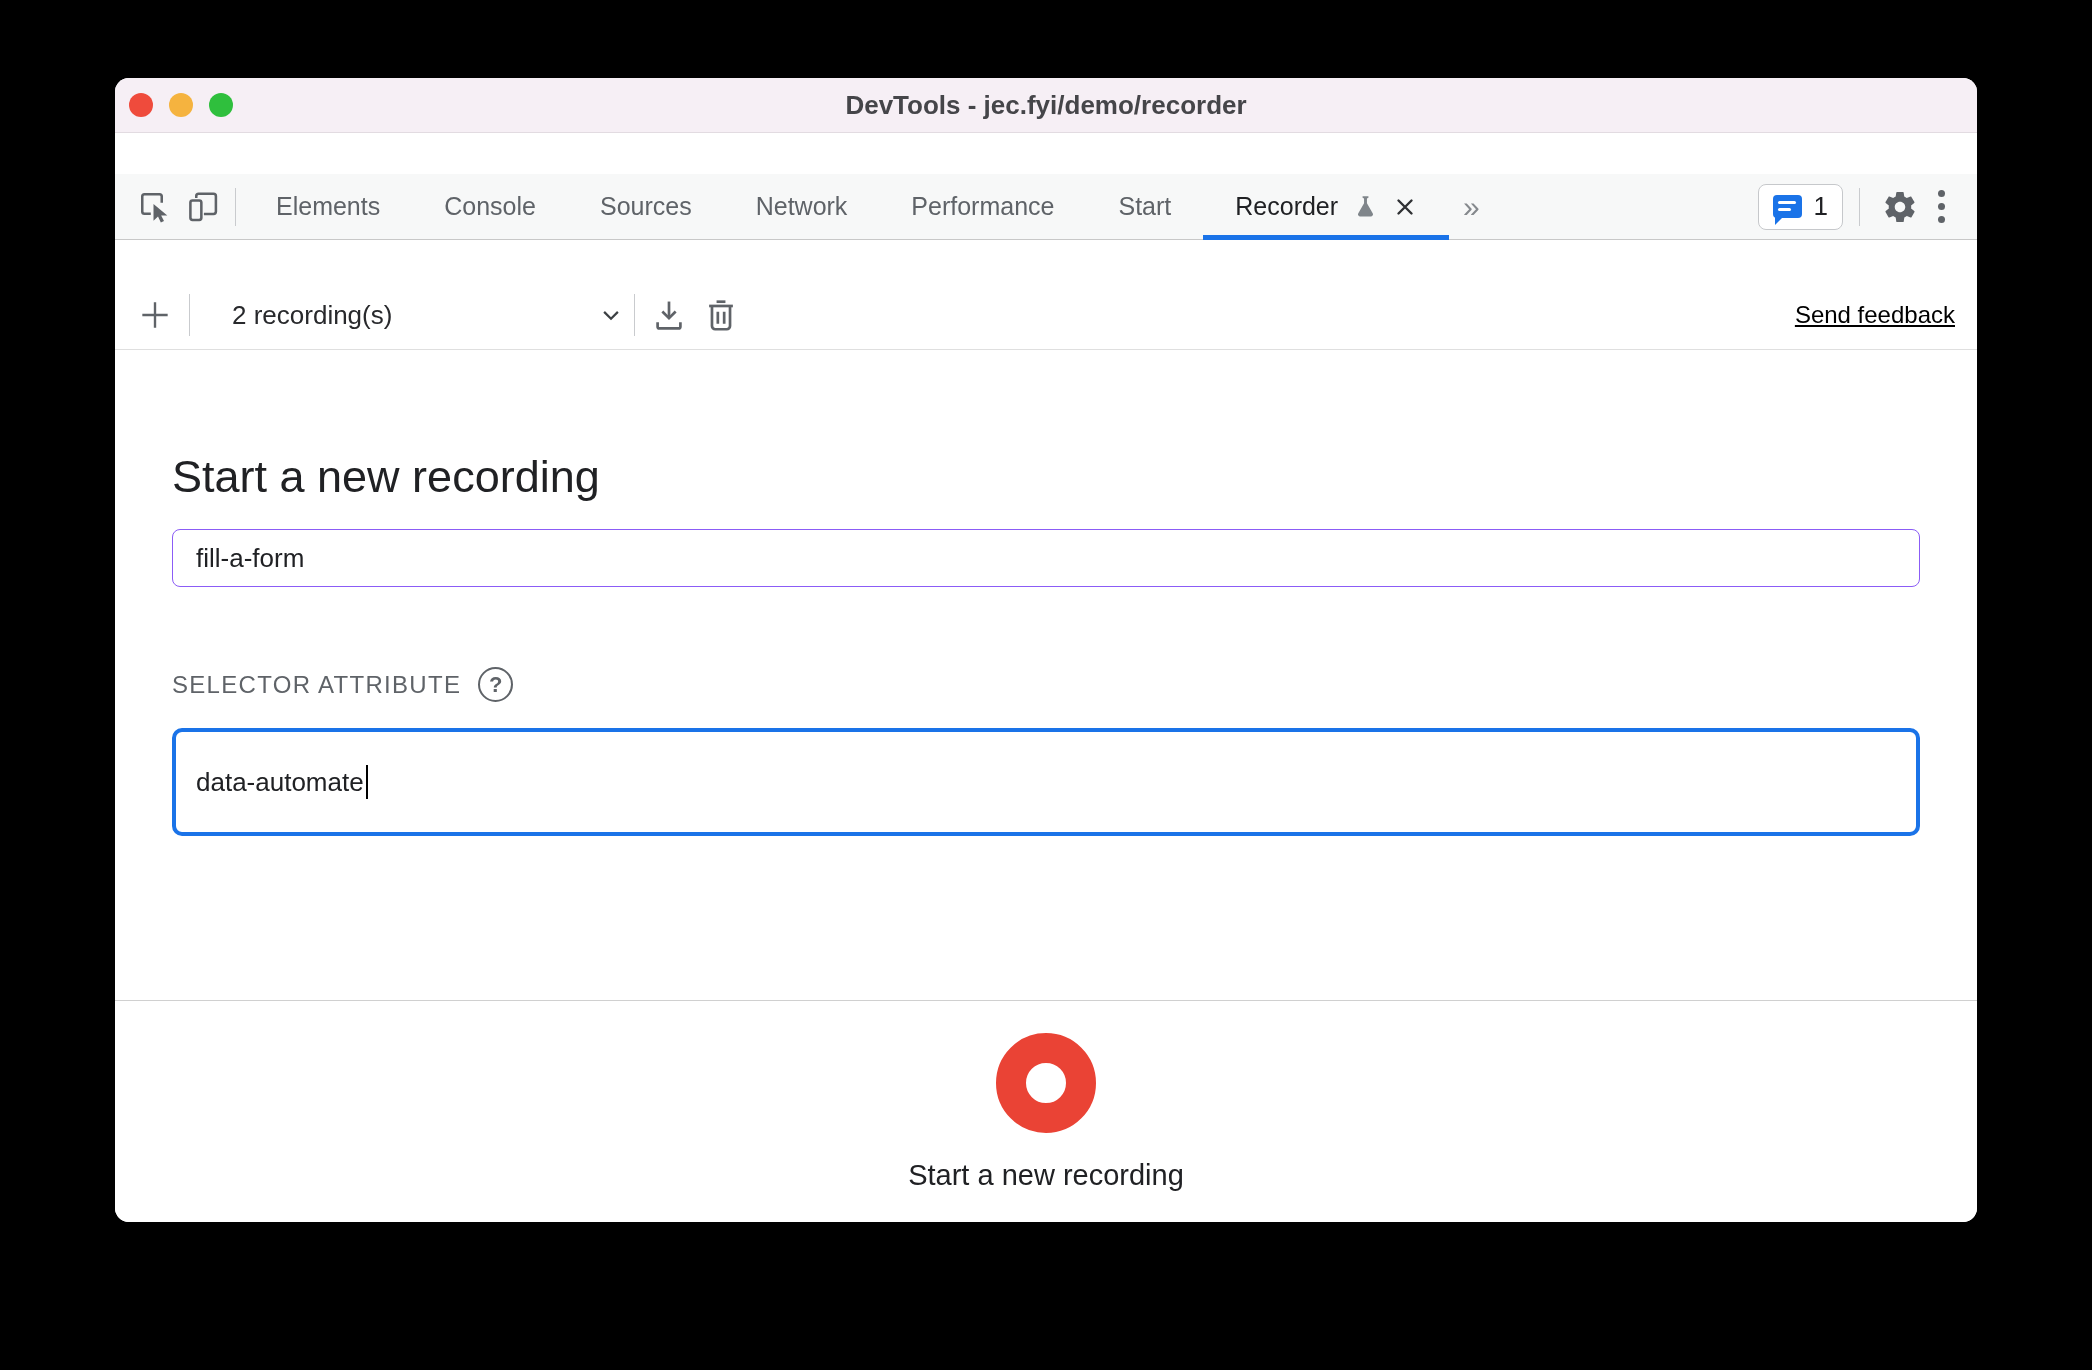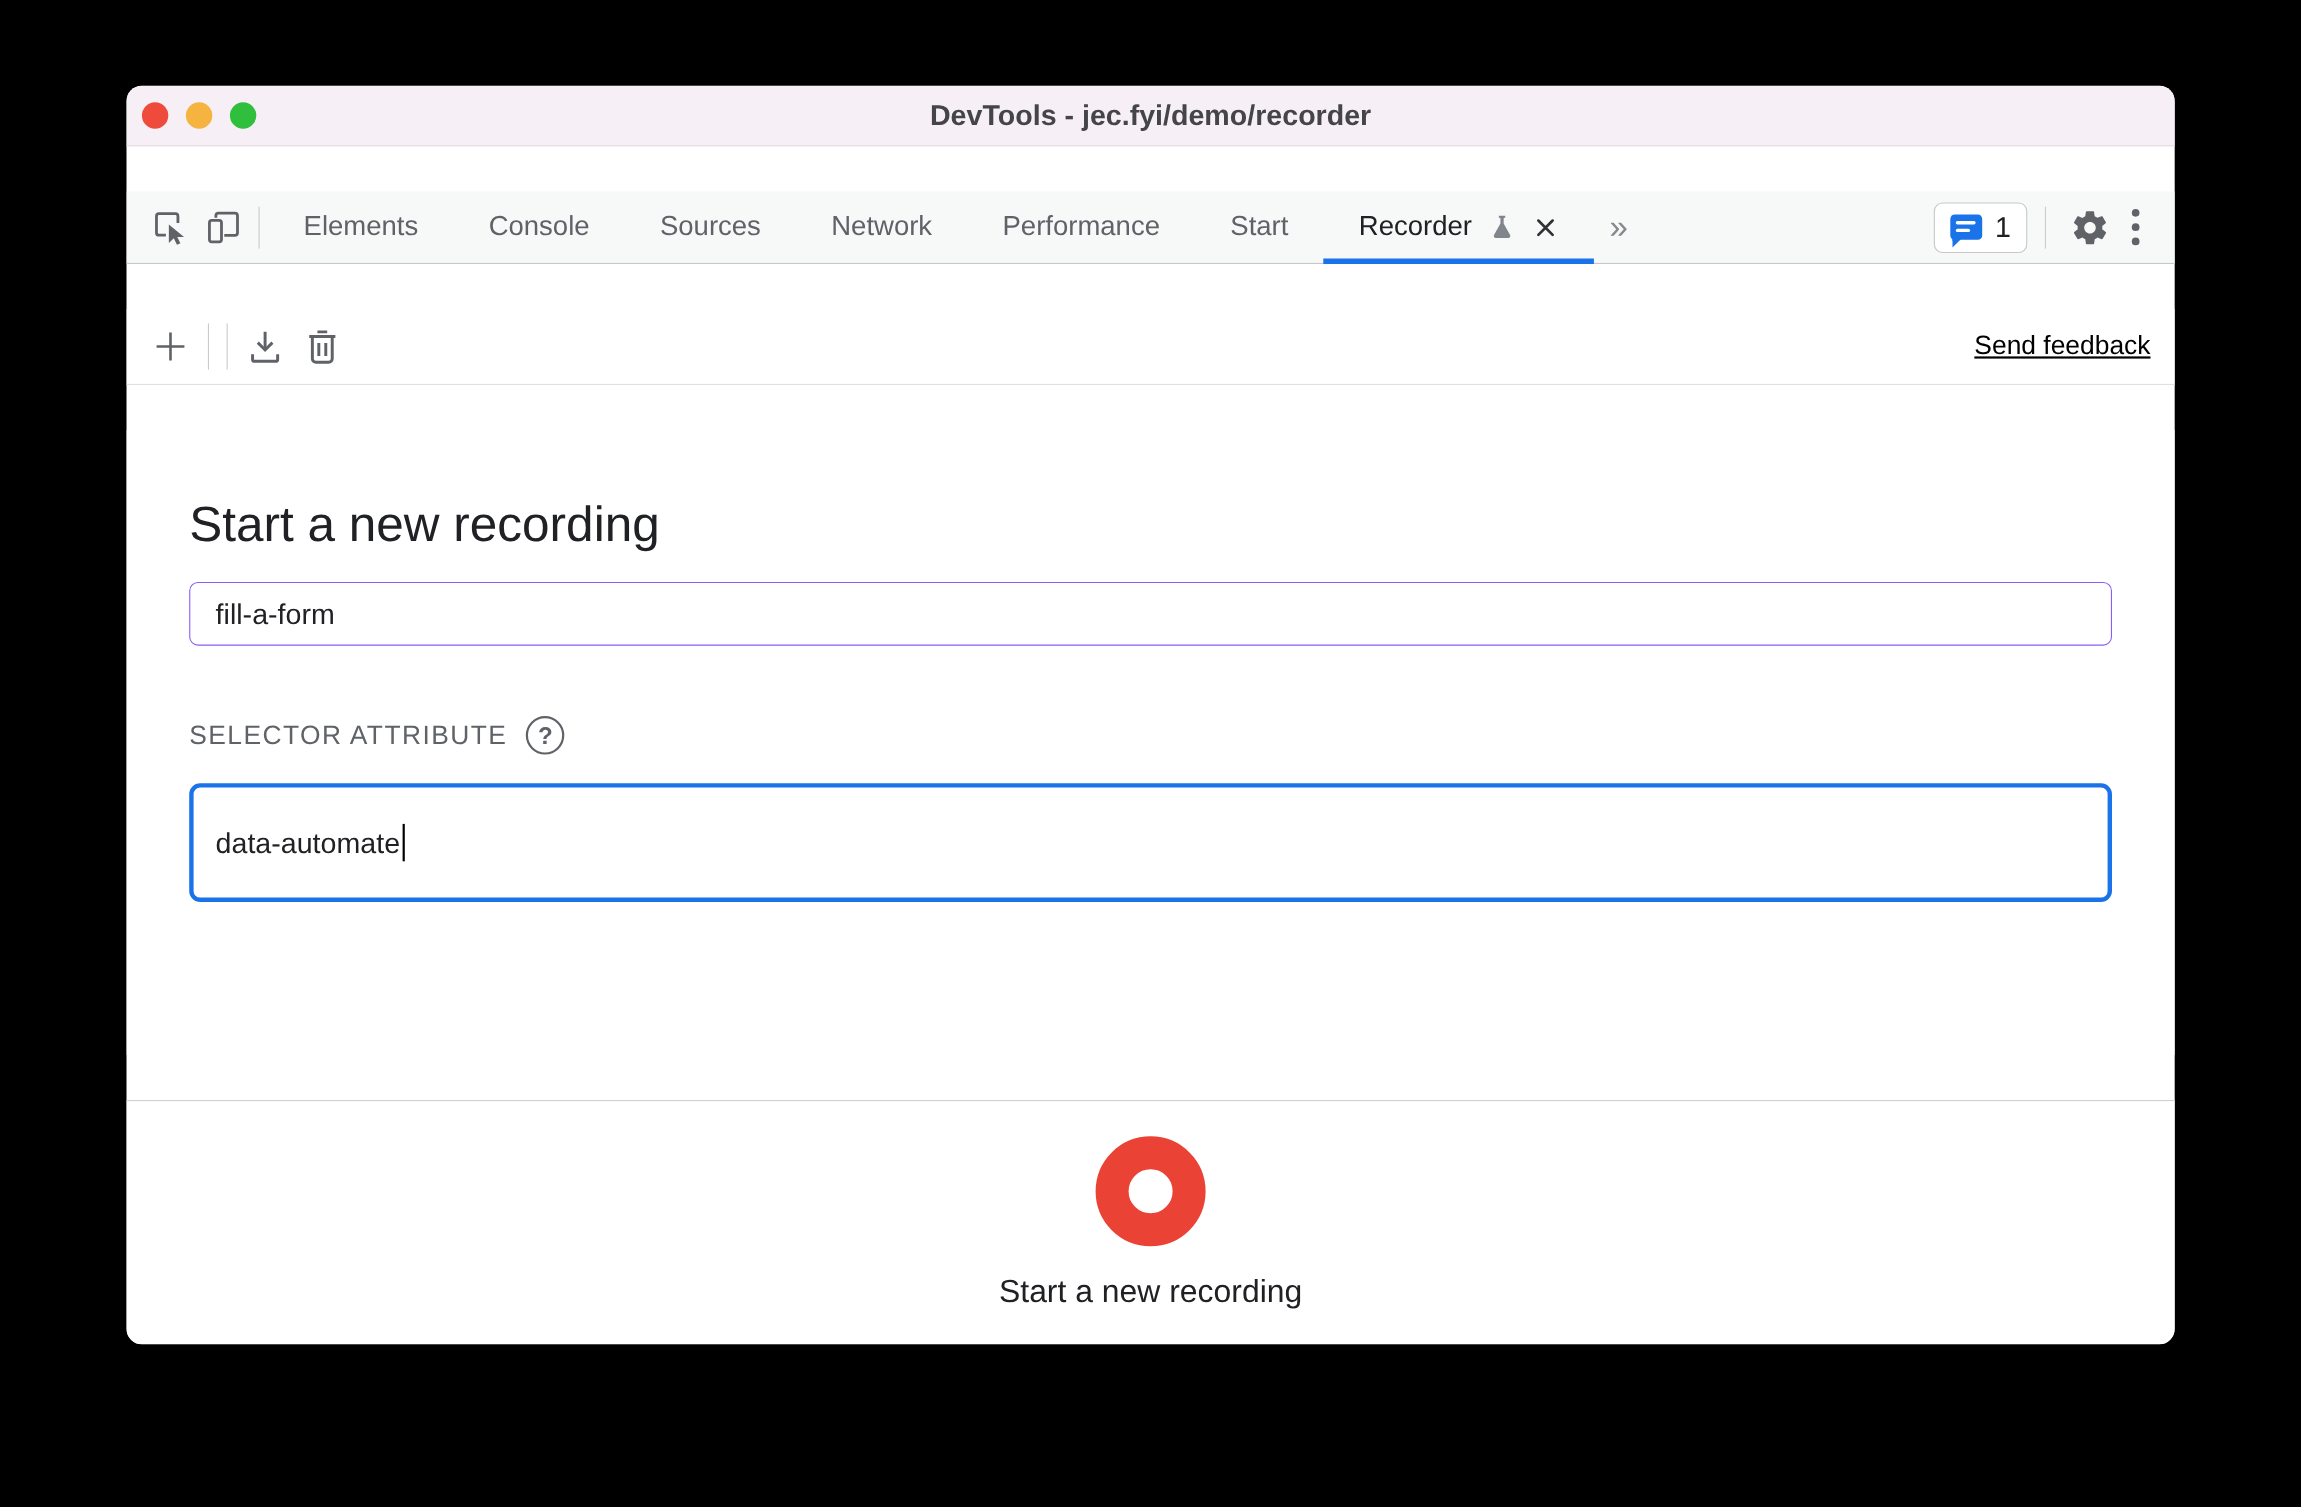--- a/index.html
+++ b/index.html
@@ -81,21 +81,21 @@
     width:35px; height:35px; border:2.5px solid #5f6368; border-radius:50%;
     display:flex; align-items:center; justify-content:center;
     font-size:22px; font-weight:600; color:#5f6368; margin-left:17px; letter-spacing:0; cursor:pointer;
   }
   .text-input {
     margin-top:26px; width:100%; height:58px; border:1px solid #8b5cf6; border-radius:8px;
     font-size:26px; color:#202124; padding:0 23px; display:flex; align-items:center;
     font-family:"Liberation Sans", sans-serif; background:#fff;
   }
   .text-input.focused { border:4px solid #1a73e8; border-radius:10px; height:108px; padding:14px 20px; }
-  .sel2 { margin-top:64px; }
+  .sel2 { margin-top:80px; }
   .caret { width:2px; height:34px; background:#000; margin-left:2px; animation:blink 1.1s steps(1) infinite; }
   @keyframes blink { 50% { opacity:0; } }
   
   .footer {
     height:222px; flex:none; background:#fff; border-top:1px solid #d0d0d0;
     display:flex; flex-direction:column; align-items:center;
   }
   .record-button {
     margin-top:32px; width:100px; height:100px; border-radius:50%;
     border:30px solid #ea4335; background:#fff; cursor:pointer;
@@ -187,20 +187,28 @@
     </div>
   </div>
 
   <div class="toolbar">
     <div class="icon-btn">
       <svg class="ic" width="38" height="38" viewBox="0 0 24 24" stroke="#5f6368" stroke-width="1.5" fill="none">
         <path d="M12 4 V20 M4 12 H20"></path>
       </svg>
     </div>
     <div class="vdiv" style="height:42px;"></div>
+    <div class="recordings-select">
+      <span class="sel-label">2 recording(s)</span>
+      <span class="chev">
+        <svg class="ic" width="30" height="30" viewBox="0 0 24 24" fill="none" stroke="#3c4043" stroke-width="1.8">
+          <path d="M6.5 9.5 L12 15 L17.5 9.5"></path>
+        </svg>
+      </span>
+    </div>
     <div class="vdiv" style="height:42px;"></div>
     <div class="icon-btn">
       <svg class="ic" width="38" height="38" viewBox="0 0 24 24" fill="none" stroke="#5f6368" stroke-width="1.7">
         <path d="M12 3.5 V13.5"></path>
         <path d="M7.8 9.8 L12 14 L16.2 9.8"></path>
         <path d="M4.8 16.5 V19.4 a1.1 1.1 0 0 0 1.1 1.1 h12.2 a1.1 1.1 0 0 0 1.1 -1.1 V16.5"></path>
       </svg>
     </div>
     <div class="icon-btn">
       <svg class="ic" width="38" height="38" viewBox="0 0 24 24" fill="none" stroke="#5f6368" stroke-width="1.7">

